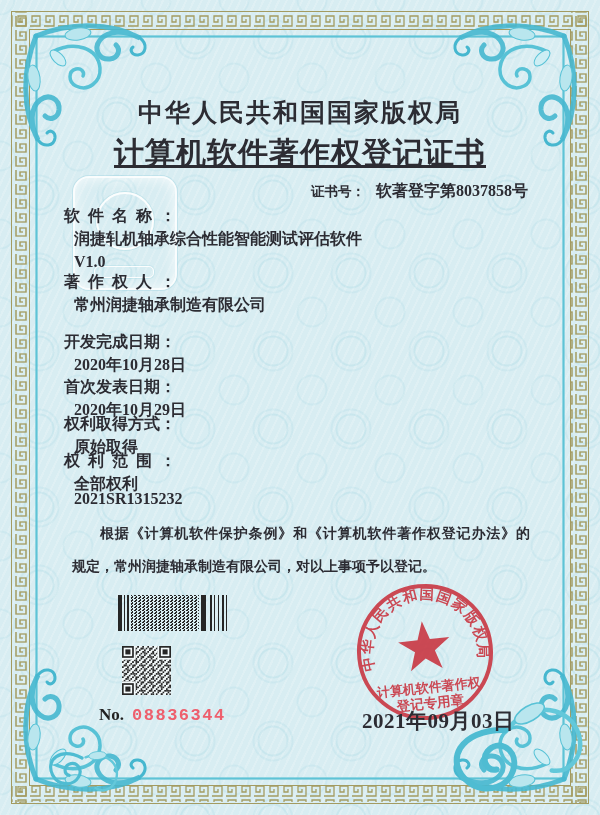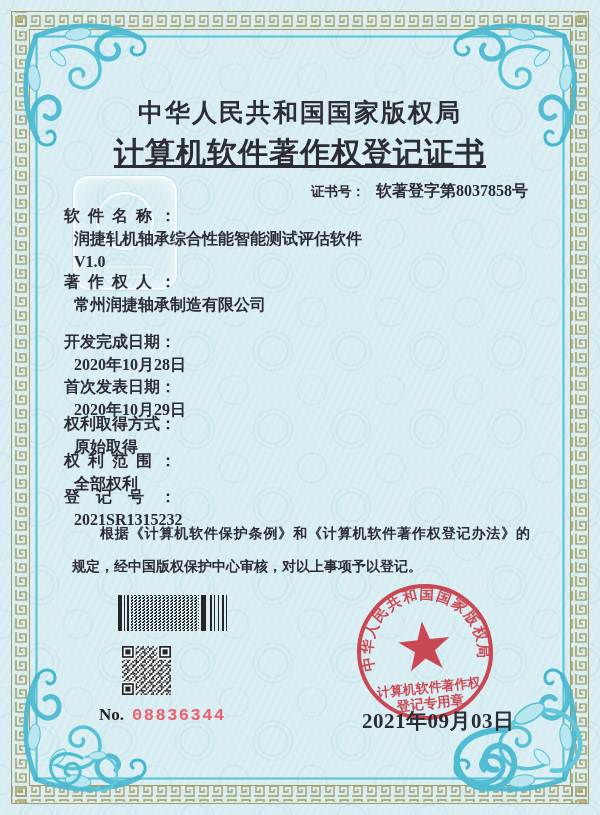--- a/index.html
+++ b/index.html
@@ -109,27 +109,26 @@
   </div>
   <div class="row" style="top:451px">
     <div class="lbl">权利范围：</div>
     <div class="val">全部权利</div>
   </div>
   <div class="row" style="top:414px">
     <div class="lbl">权利取得方式：</div>
     <div class="val">原始取得</div>
   </div>
   <div class="row" style="top:487px">
-    <div class="lbl">登记号：</div>
     <div class="val">2021SR1315232</div>
   </div>
 
   <div class="statement">
     <div class="st1">根据《计算机软件保护条例》和《计算机软件著作权登记办法》的</div>
-    <div>规定，经中国版权保护中心审核，对以上事项予以登记。</div>
+    <div>规定，常州润捷轴承制造有限公司，对以上事项予以登记。</div>
   </div>
 
   <svg class="graphic" style="left:118px;top:595px" width="110" height="36" viewBox="0 0 110 36">
     <defs>
       <pattern id="bcp" width="4" height="3" patternUnits="userSpaceOnUse">
         <rect width="2" height="1" fill="#262626"></rect>
           <rect x="2" y="1" width="1" height="1" fill="#262626"></rect>
           <rect x="1" y="2" width="2" height="1" fill="#262626"></rect>
       </pattern>
     </defs>

